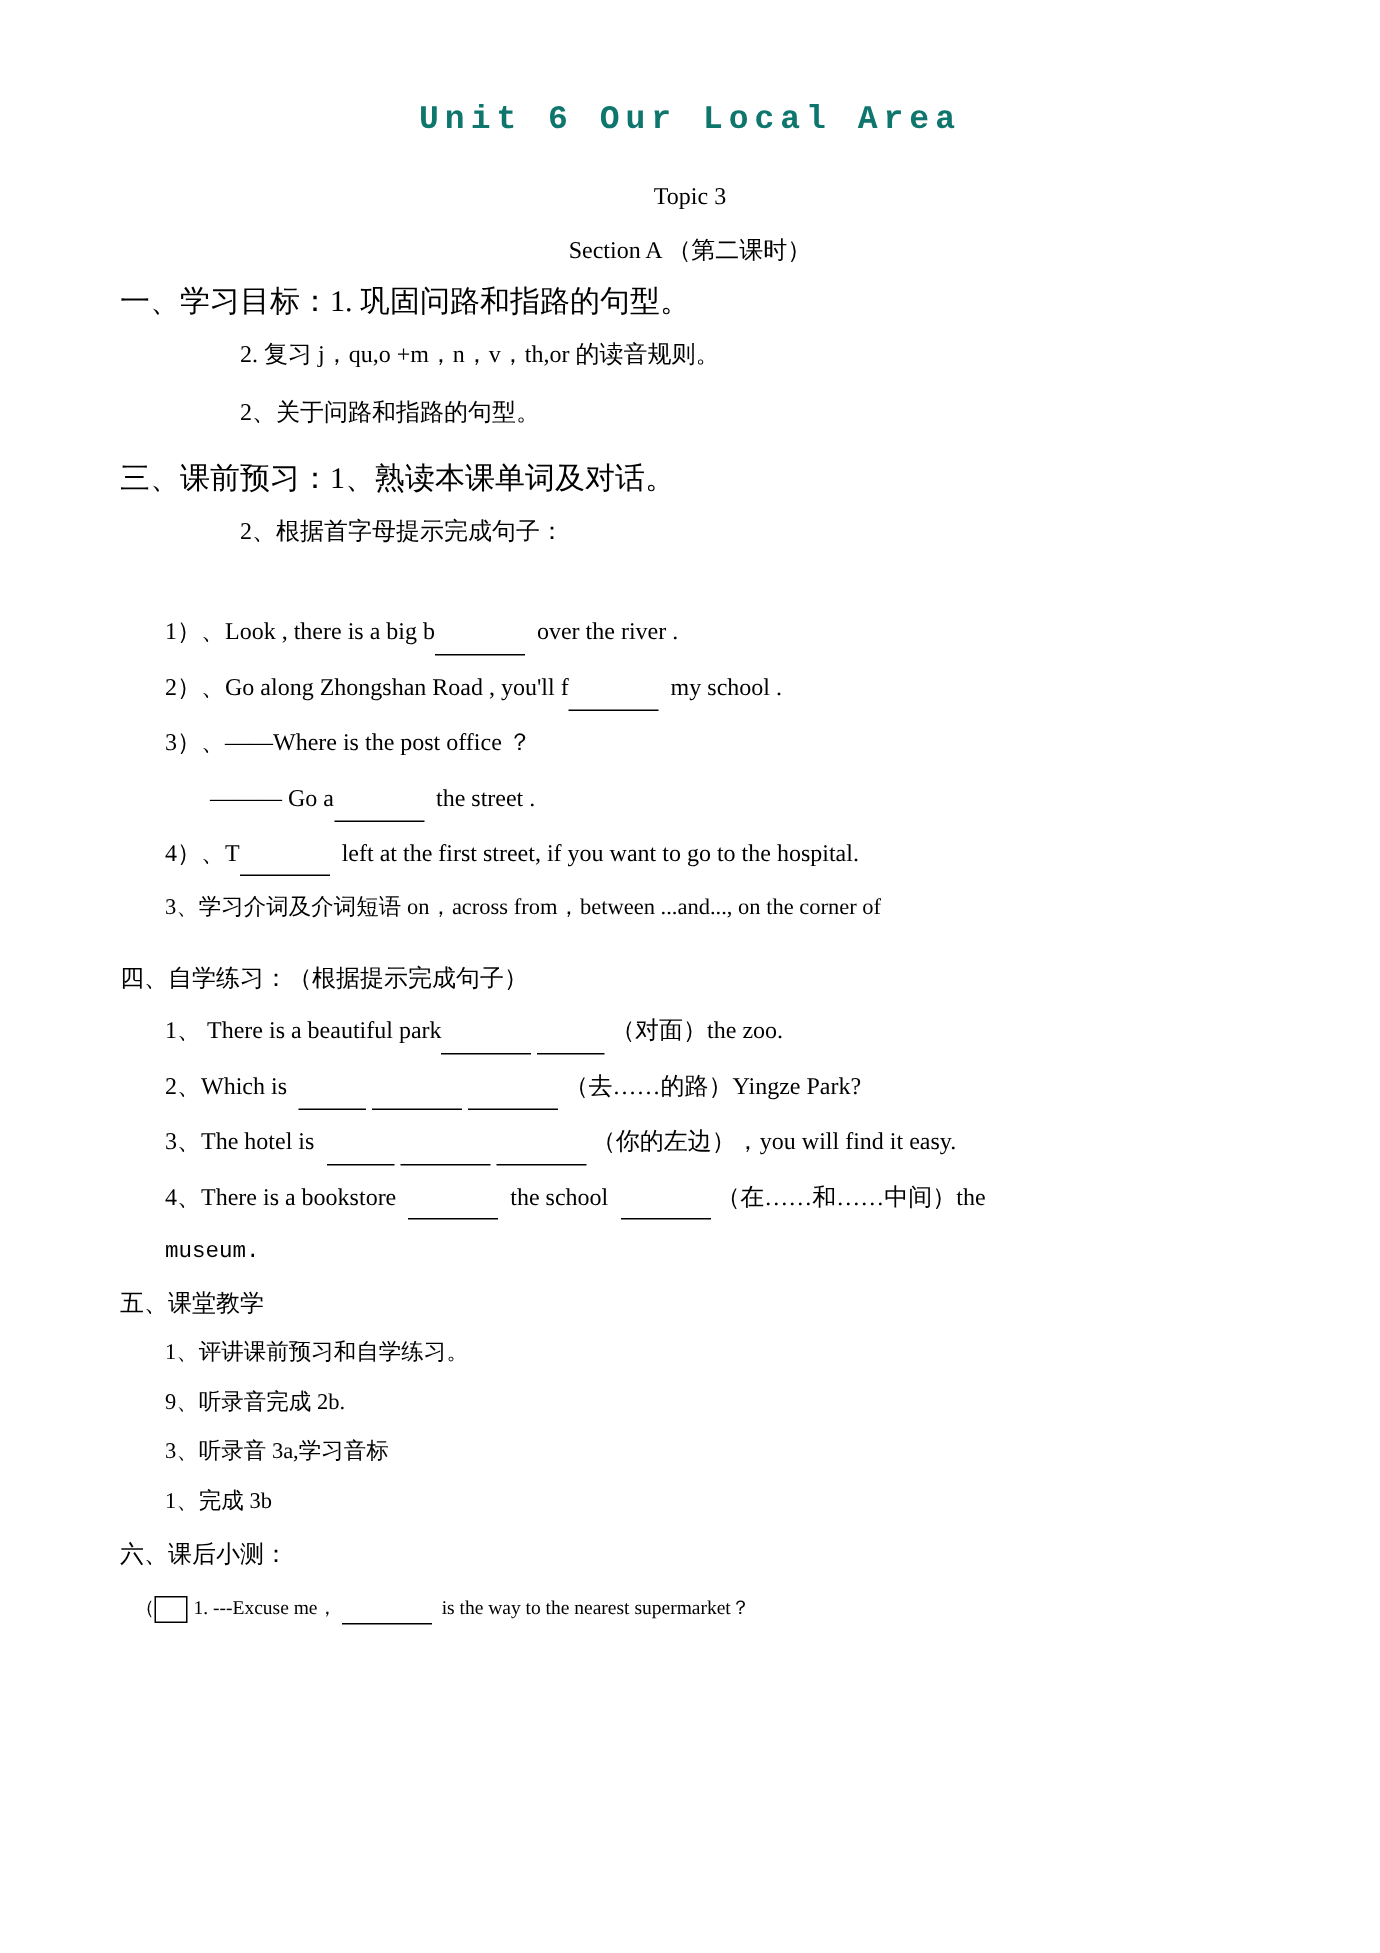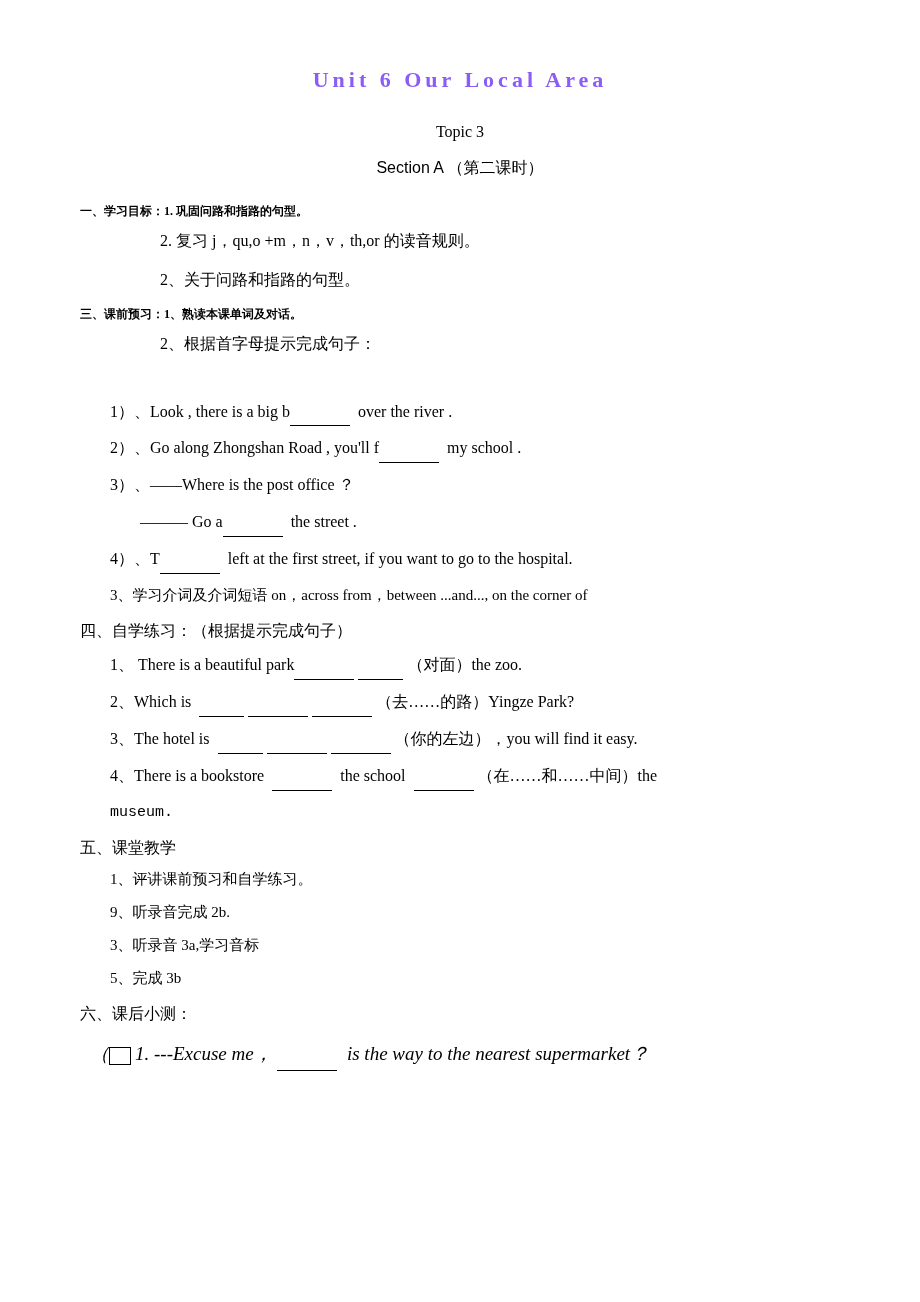--- a/index.html
+++ b/index.html
@@ -12,46 +12,44 @@
       font-family: "SimSun", "宋体", serif;
       font-size: 16px;
       color: #000000;
       width: 920px;
       min-height: 1302px;
       padding: 60px 80px 60px 80px;
       line-height: 1.8;
     }
     .page-title {
       text-align: center;
-      color: #8b5cf6;
-      font-family: Liberation Serif, serif;
+      color: #0f766e;
+      font-family: Liberation Mono, monospace;
       font-size: 22px;
       font-weight: bold;
       letter-spacing: 4px;
       margin-bottom: 18px;
     }
     .subtitle {
       text-align: center;
       font-size: 16px;
       margin-bottom: 8px;
       font-family: "Times New Roman", serif;
     }
     .section-title {
       text-align: center;
       font-size: 16px;
-      margin-bottom: 18px;
-      font-family: Liberation Sans, sans-serif;
+      font-family: Liberation Serif, serif;
     }
     .section {
       margin-bottom: 10px;
     }
     .section-header {
-      font-size: 12px;
+      font-size: 20px;
       margin-bottom: 4px;
-      font-weight: bold;
     }
     .indent-line {
       padding-left: 80px;
       font-size: 16px;
       margin-bottom: 4px;
     }
     .exercise-item {
       padding-left: 30px;
       font-size: 16px;
       margin-bottom: 8px;
@@ -81,36 +79,35 @@
     }
     .note-line {
       padding-left: 30px;
       font-size: 15px;
       margin-bottom: 6px;
       font-family: Liberation Serif, serif;
     }
     .self-practice {
       font-size: 16px;
       margin-bottom: 6px;
-      margin-top: 8px;
+      margin-top: 20px;
     }
     .classroom-section {
       font-size: 16px;
       margin-bottom: 4px;
     }
     .after-class {
       font-size: 16px;
       margin-bottom: 6px;
     }
     .last-exercise {
       padding-left: 10px;
-      font-size: 19px;
+      font-size: 13px;
       margin-top: 8px;
       font-family: "Times New Roman", serif;
-      font-style: italic;
     }
   </style>
 </head>
 <body>
 
 
 
 <div class="page-title">Unit  6  Our Local Area</div>
 
 <div class="subtitle">Topic 3</div>
@@ -195,21 +192,21 @@
 <div class="note-line">
   <span>1、评讲课前预习和自学练习。</span>
 </div>
 <div class="note-line">
   <span>9、听录音完成 2b.</span>
 </div>
 <div class="note-line">
   <span>3、听录音 3a,学习音标</span>
 </div>
 <div class="note-line">
-  <span>5、完成 3b</span>
+  <span>1、完成 3b</span>
 </div>
 
 
 <div class="after-class" style="margin-top:8px;">
   <span>六、课后小测：</span>
 </div>
 
 <div class="last-exercise">
   （<span class="paren"></span>1. ---Excuse me，&nbsp;<span class="blank"></span>&nbsp; is the way to the nearest supermarket？
 </div>

